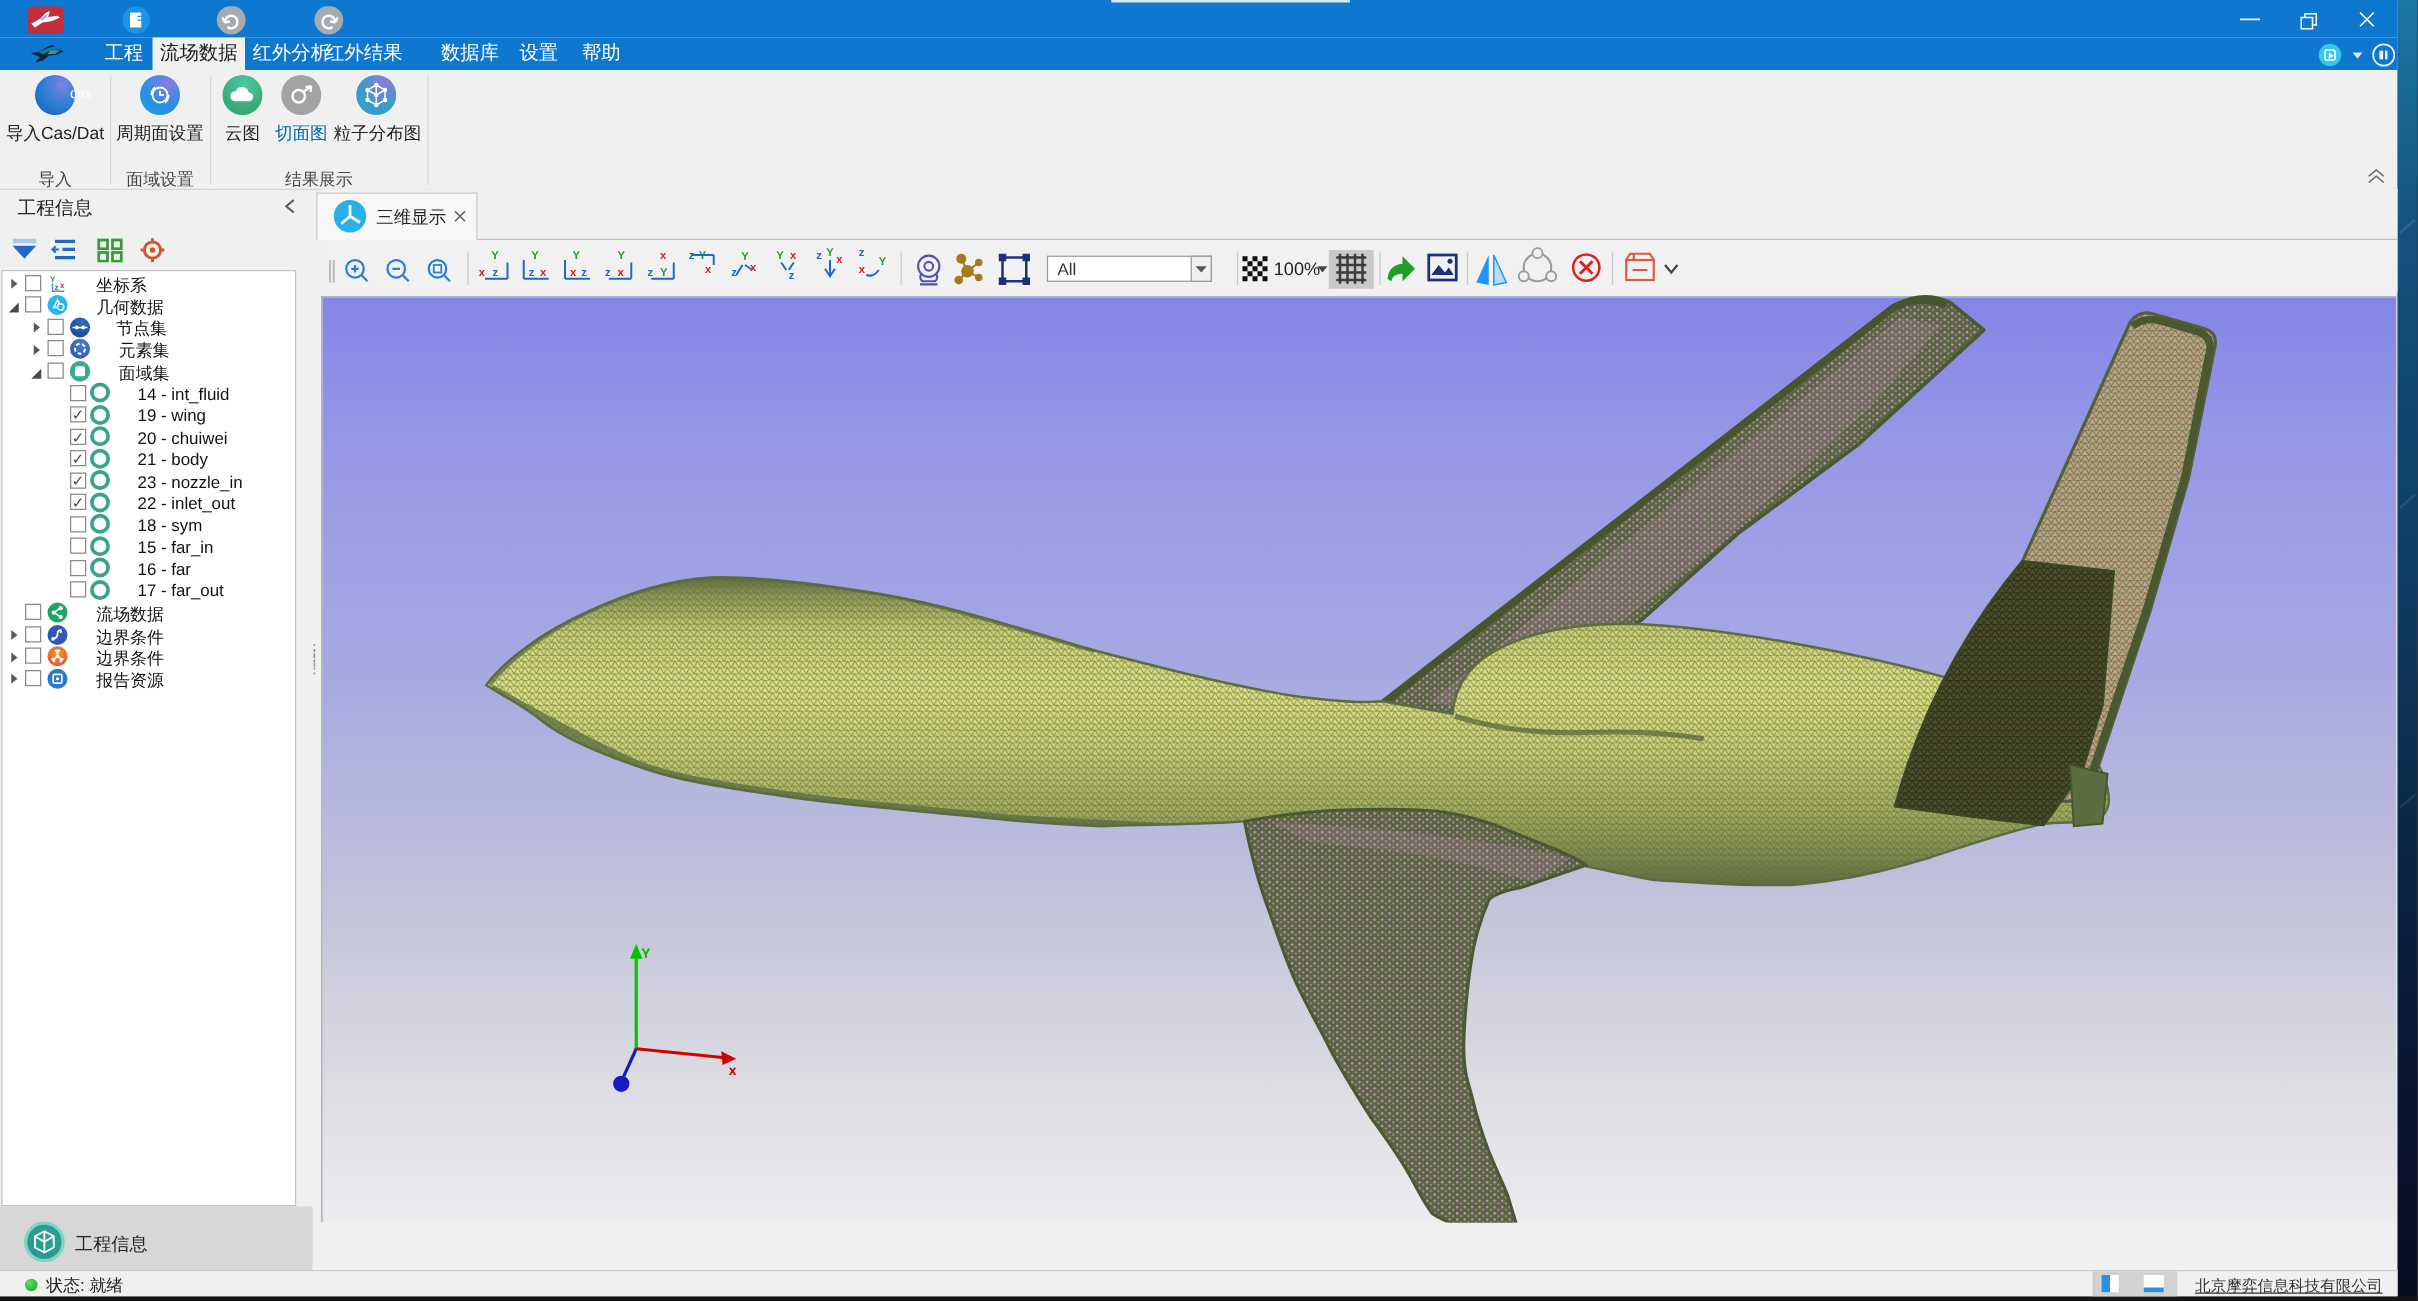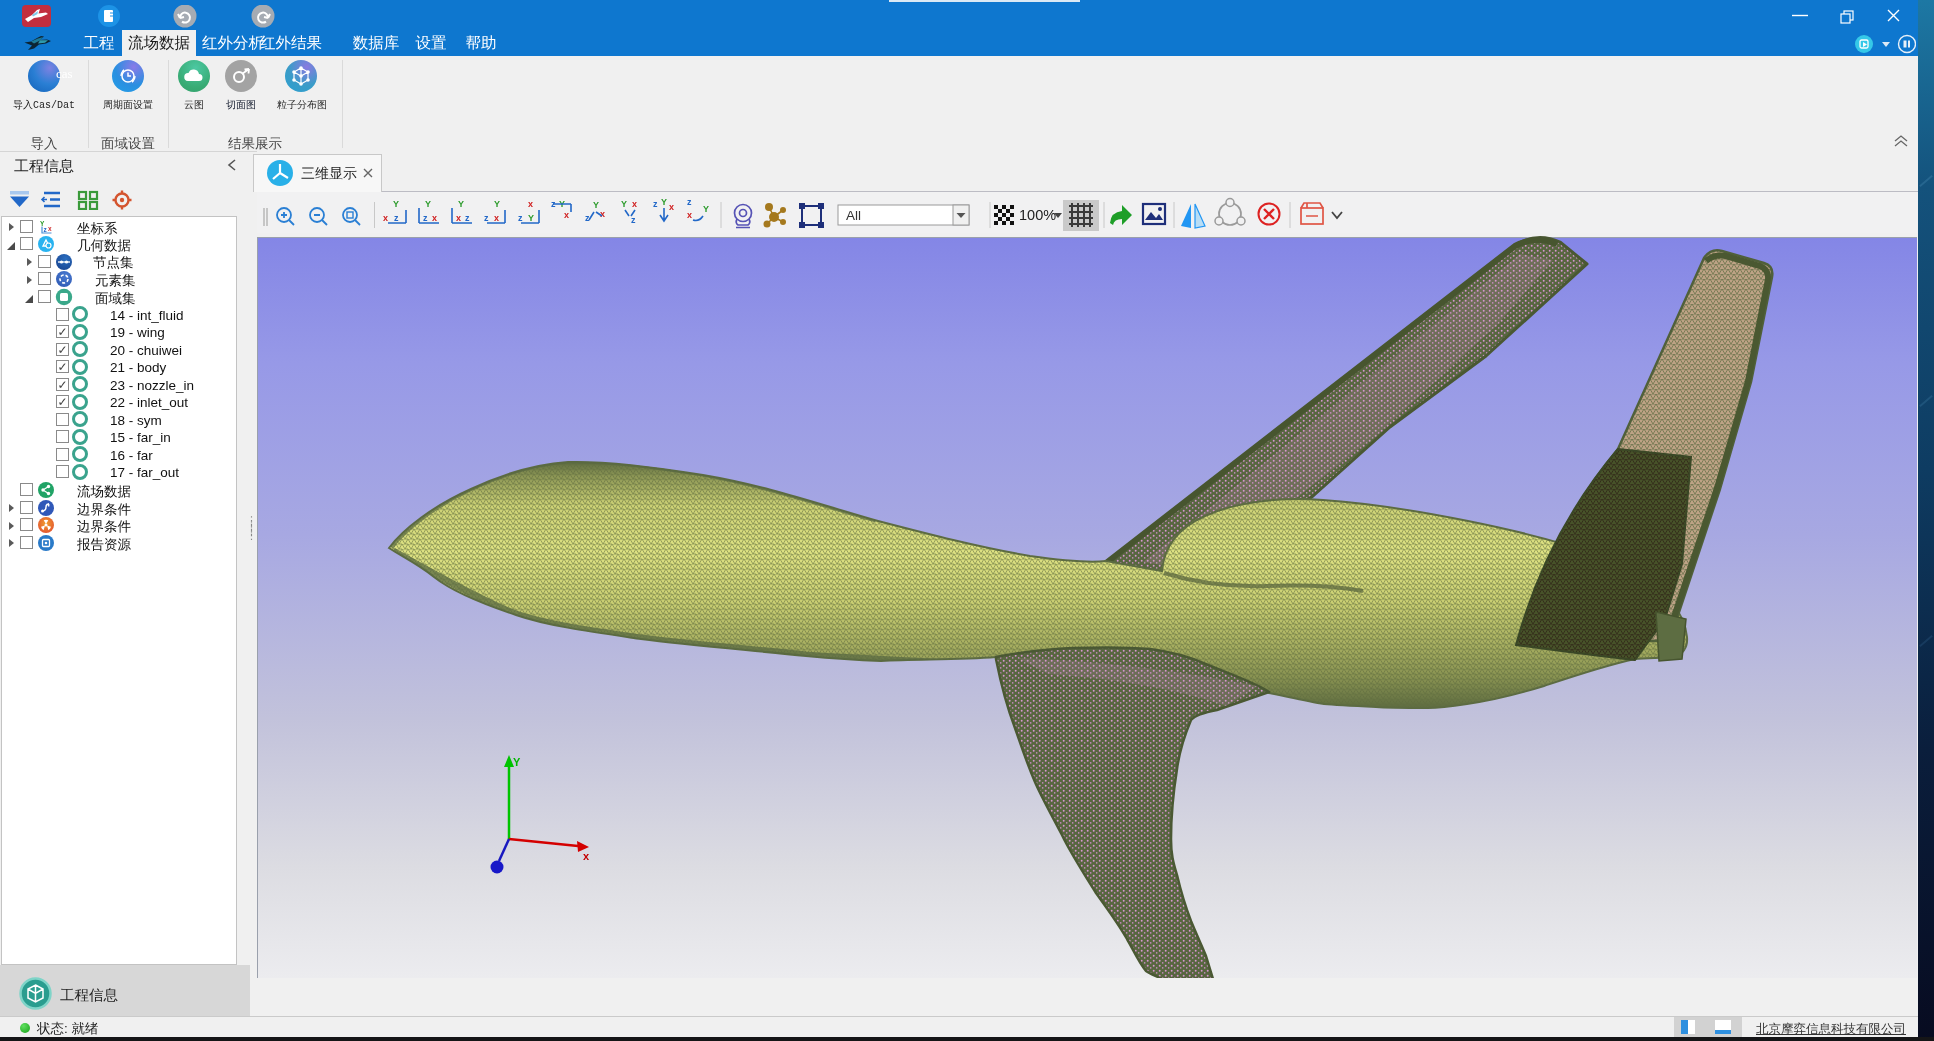--- a/index.html
+++ b/index.html
@@ -10,21 +10,21 @@
 #wallpaper { position:absolute; left:1918px; top:0; width:16px; height:1041px;
   background:linear-gradient(180deg,#1d78a4 0%,#14527c 18%,#0e3c62 45%,#0a1e3c 72%,#070b20 100%); }
 #taskbar { position:absolute; left:0; top:1037px; width:1934px; height:4px; background:#151517; }
 #titlebar { position:absolute; left:0; top:0; width:1918px; height:30px; background:#0e77cf; }
 #menurow { position:absolute; left:0; top:30px; width:1918px; height:26px; background:#0e77cf; }
 .titletext { position:absolute; top:8px; left:746px; font-size:14.5px; color:#fff; white-space:nowrap; }
 .titletext .dim { color:#b8d4ee; }
 .tab { position:absolute; top:30px; height:26px; line-height:26px; color:#fff; font-size:15.5px; text-align:center; }
 .tab.active { background:#f0f0f0; color:#1a1a1a; }
 .ricon { position:absolute; top:60px; width:32px; height:32px; border-radius:50%; }
-.rlabel { position:absolute; top:98px; font-size:10px; color:#222; text-align:center; white-space:nowrap;font-family:Liberation Mono, monospace; }
+.rlabel { position:absolute; top:98px; font-size:14px; color:#222; text-align:center; white-space:nowrap; }
 .rgroup { position:absolute; top:135px; font-size:13.5px; color:#444; text-align:center; white-space:nowrap; }
 .rsep { position:absolute; top:60px; width:1px; height:88px; background:#dadada; }
 #ribbonline { position:absolute; left:0; top:151px; width:1918px; height:1px; background:#d5d5d5; }
 
 #panelheader { position:absolute; left:14px; top:157px; font-size:15px; color:#222; }
 #treebox { position:absolute; left:1px; top:216px; width:236px; height:749px; background:#fff; border:1px solid #c3c3c3; }
 .trow { position:absolute; height:18px; font-size:13.5px; color:#111; white-space:nowrap; }
 .cb { position:absolute; width:13px; height:13px; border:1px solid #8a8a8a; background:#fff; font-size:12px; line-height:12px; text-align:center; color:#444; }
 .ring { position:absolute; width:16px; height:16px; border:3.5px solid #3aa38d; border-radius:50%; background:#fff; }
 .expr { position:absolute; width:0; height:0; border-left:5px solid #5a5a5a; border-top:4px solid transparent; border-bottom:4px solid transparent; }
@@ -115,21 +115,21 @@
   <div class="ricon" style="left:178px;background:radial-gradient(circle at 55% 25%,#4cc8a2,#38ab74 65%,#34a06c);"></div>
   <svg class="abs" style="left:183px;top:67px;" width="22" height="18" viewBox="0 0 22 18">
     <path d="M5,14 a4,4 0 0 1 0.5,-8 a5.5,5.5 0 0 1 10.5,1 a3.5,3.5 0 0 1 0,7 z" fill="#fff"></path>
   </svg>
   <div class="rlabel" style="left:154px;width:80px;">云图</div>
   <div class="ricon" style="left:225px;background:#a3a3a3;"></div>
   <svg class="abs" style="left:230px;top:65px;" width="22" height="22" viewBox="0 0 22 22">
     <circle cx="9" cy="12" r="5" fill="none" stroke="#fff" stroke-width="2"></circle>
     <path d="M12,9 L19,4 M19,4 l-4.5,0.5 M19,4 l-0.5,4.5" stroke="#fff" stroke-width="1.8" fill="none"></path>
   </svg>
-  <div class="rlabel" style="left:201px;width:80px;color:#0f172a;">切面图</div>
+  <div class="rlabel" style="left:201px;width:80px;color:#0369a1;">切面图</div>
   <div class="ricon" style="left:285px;background:radial-gradient(circle at 68% 22%,#8a7ae0,#3a9cc8 55%,#2aa0d0);"></div>
   <svg class="abs" style="left:290px;top:65px;" width="22" height="22" viewBox="0 0 22 22">
     <path d="M11,3 L18,7 V15 L11,19 L4,15 V7 Z M11,3 V11 M4,7 L11,11 L18,7 M11,19 V11" fill="none" stroke="#fff" stroke-width="1.2"></path>
     <circle cx="11" cy="3" r="1.8" fill="#fff"></circle>
       <circle cx="18" cy="7" r="1.8" fill="#fff"></circle>
       <circle cx="18" cy="15" r="1.8" fill="#fff"></circle>
     <circle cx="11" cy="19" r="1.8" fill="#fff"></circle>
       <circle cx="4" cy="15" r="1.8" fill="#fff"></circle>
       <circle cx="4" cy="7" r="1.8" fill="#fff"></circle>
     <circle cx="11" cy="11" r="1.8" fill="#fff"></circle>

